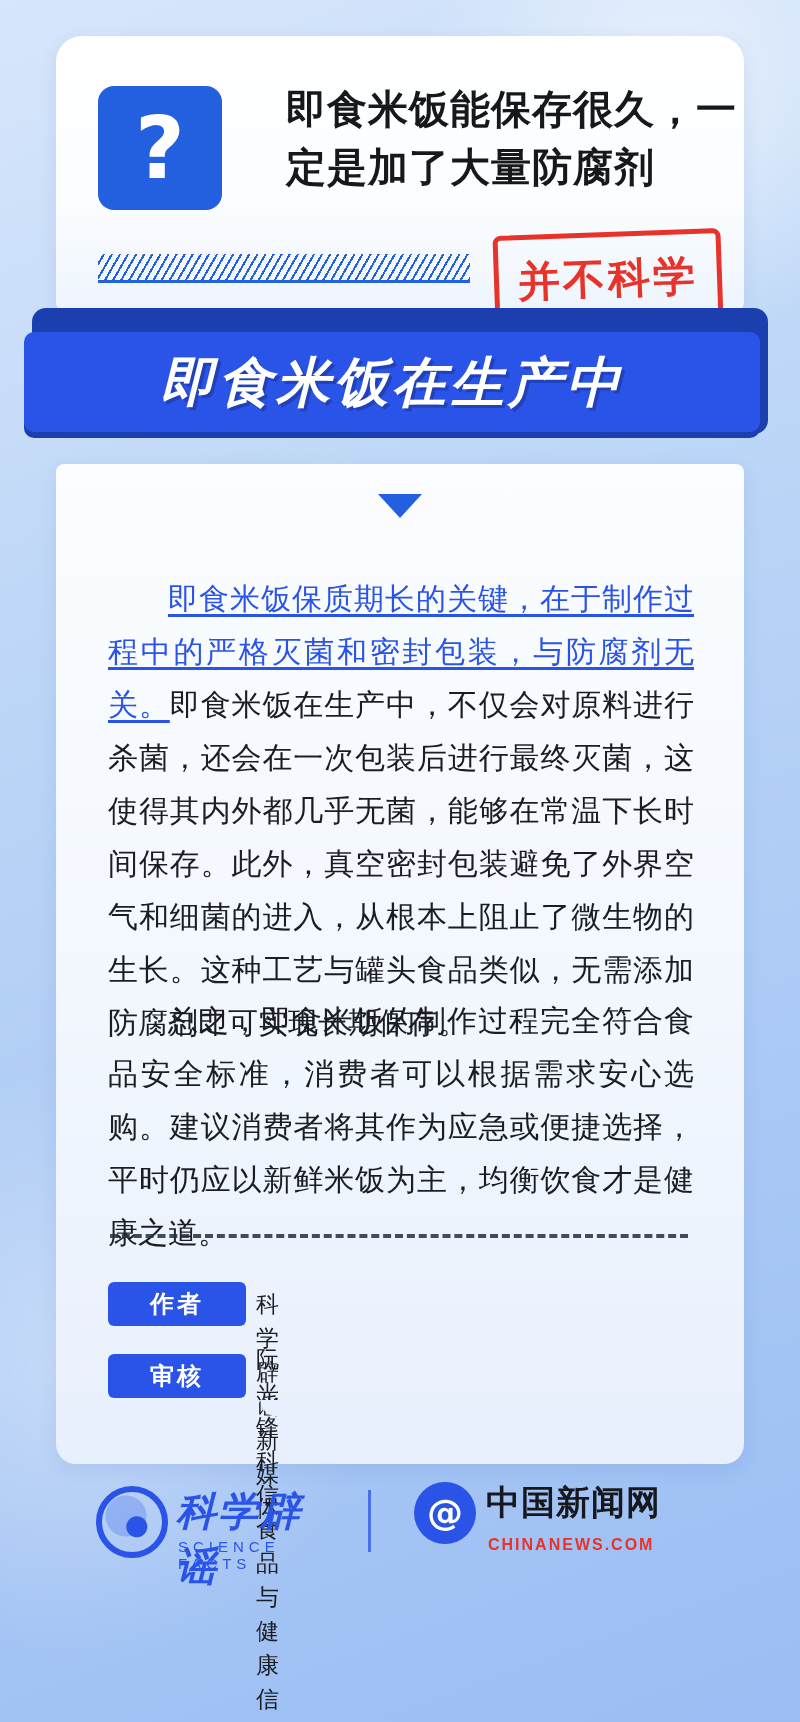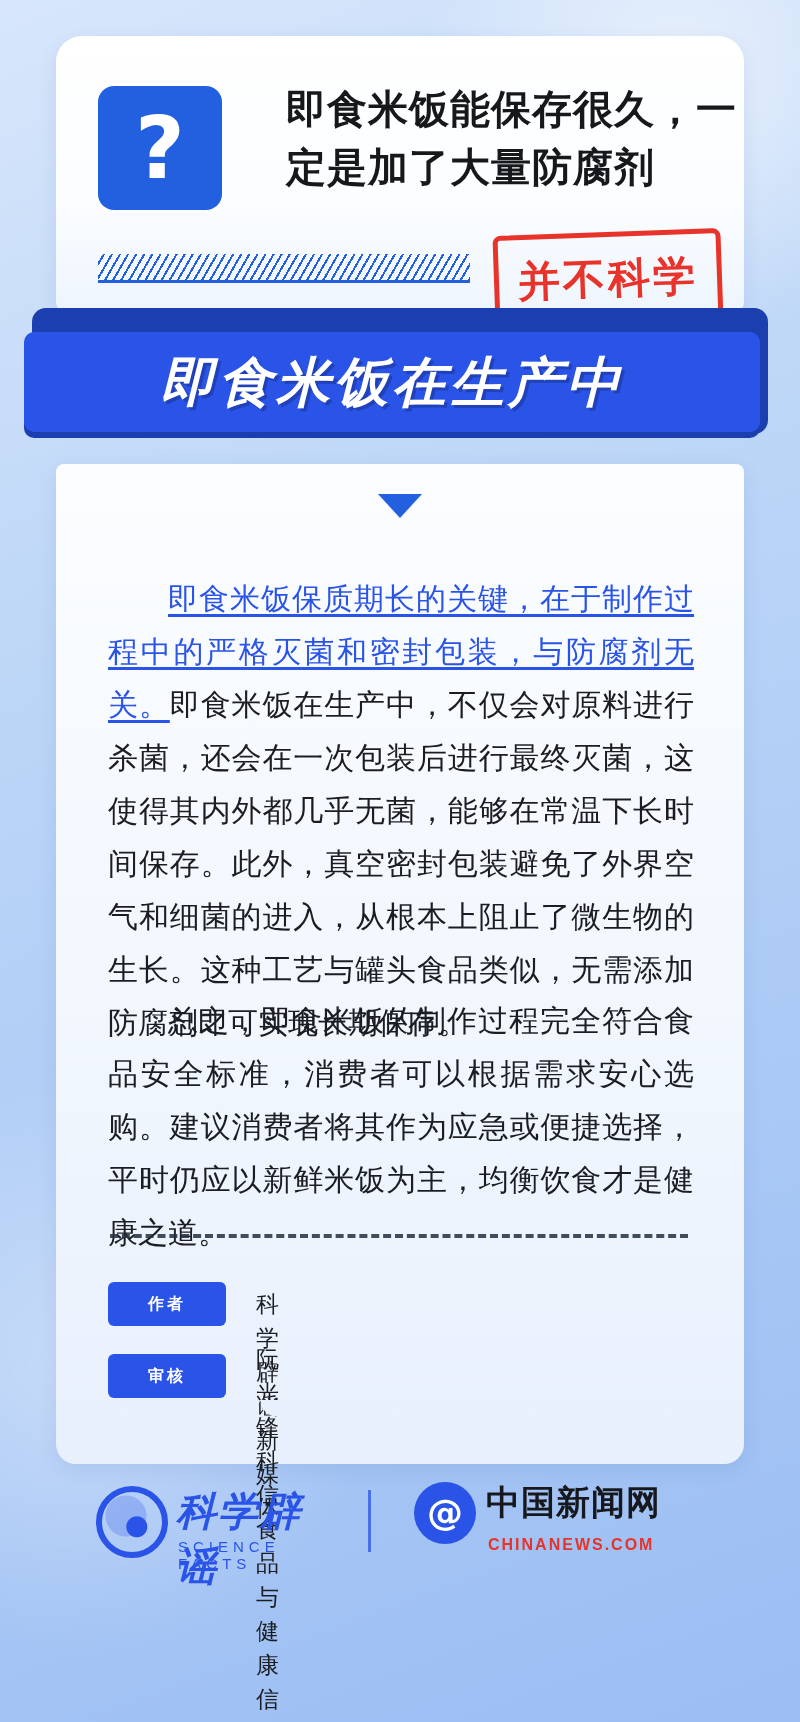--- a/index.html
+++ b/index.html
@@ -204,26 +204,26 @@
     border-top: 4px dashed #24303f;
     opacity: 0.85;
   }
 
   .meta-row {
     position: absolute;
     left: 52px;
   }
   .meta-tag {
     position: absolute;
-    width: 118px;
+    width: 138px;
     height: 44px;
     background: #2a53e8;
     border-radius: 6px;
     color: #ffffff;
-    font-size: 16px;
+    font-size: 24px;
     font-weight: bold;
     line-height: 44px;
     text-align: center;
     letter-spacing: 3px;
   }
   .meta-val {
     position: absolute;
     left: 148px;
     font-size: 23px;
     color: #1b1d22;

